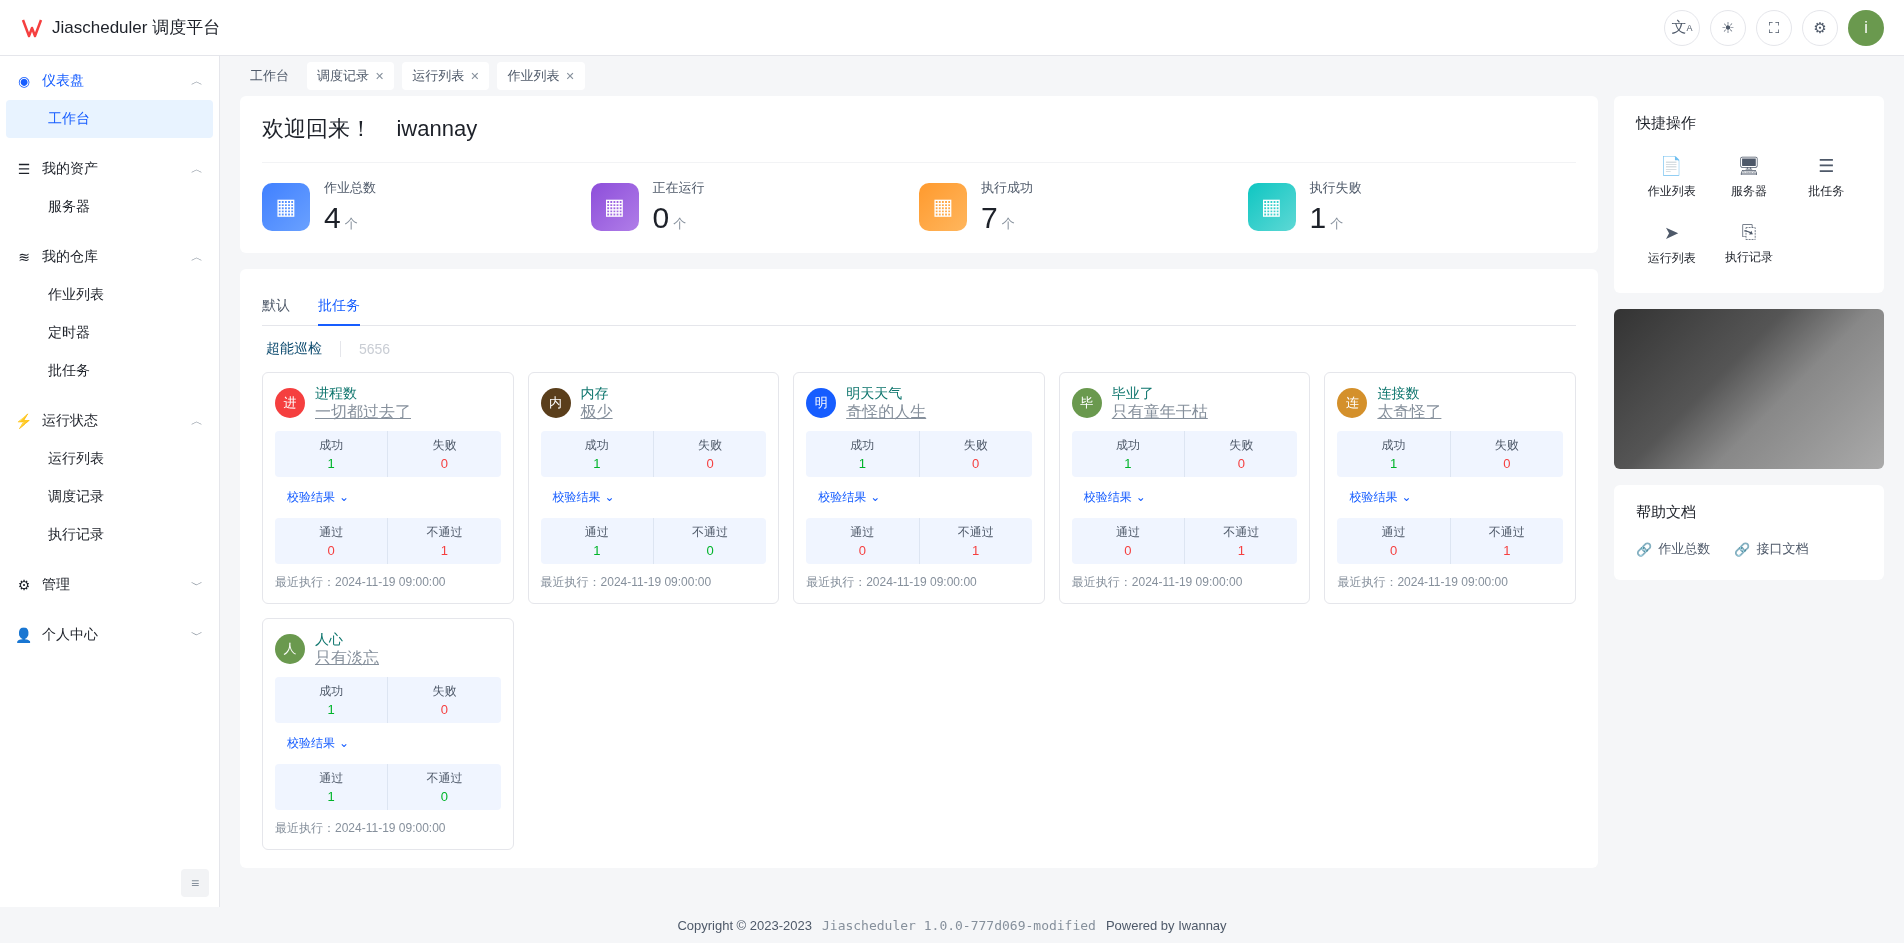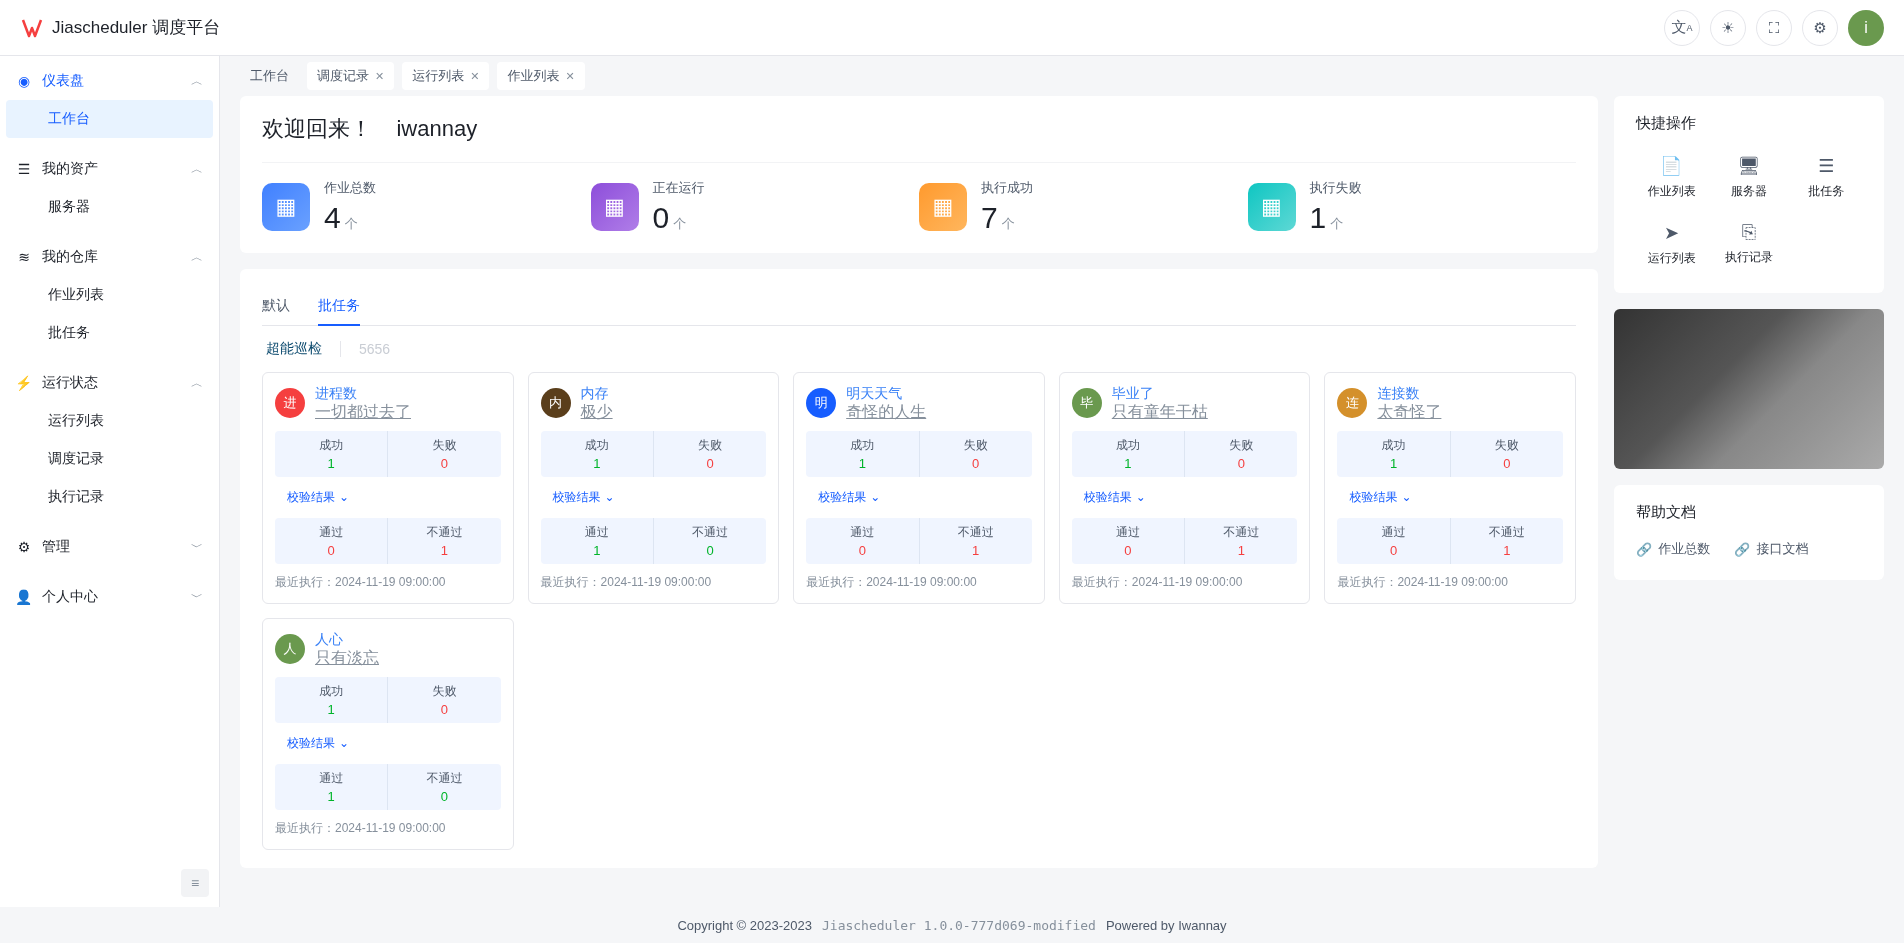--- a/index.html
+++ b/index.html
@@ -46,21 +46,21 @@
 .inner-tab{padding:10px 0;cursor:pointer;color:#4e5969;font-size:14px;position:relative;}
 .inner-tab.active{color:#165dff;}
 .inner-tab.active::after{content:"";position:absolute;bottom:-1px;left:0;right:0;height:2px;background:#165dff;}
 .section-title{display:flex;align-items:center;gap:18px;margin-bottom:14px;padding-left:4px;}
 .section-name{font-size:14px;color:#0c4a6e;}
 .section-sub{color:#c9cdd4;border-left:1px solid #e5e6eb;padding-left:18px;font-size:14px;}
 .cards-grid{display:grid;grid-template-columns:repeat(5,1fr);gap:14px;}
 .task-card{border:1px solid #e5e6eb;border-radius:6px;padding:12px;display:flex;flex-direction:column;gap:10px;}
 .task-head{display:flex;align-items:center;gap:10px;}
 .task-avatar{width:30px;height:30px;border-radius:50%;color:#fff;display:flex;align-items:center;justify-content:center;font-size:13px;flex-shrink:0;}
-.task-title{font-size:14px;font-weight:500;color:#3b82f6;line-height:1.2;}
+.task-title{font-size:14px;font-weight:500;color:#0f766e;line-height:1.2;}
 .task-sub{font-size:16px;color:#86909c;line-height:1.2;text-decoration:underline;}
 .metric-block{background:#f0f5ff;border-radius:4px;}
 .metric-row{display:flex;}
 .metric-cell{flex:1;text-align:center;padding:6px 0;}
 .metric-cell.br{border-right:1px solid #dde5f2;}
 .metric-label{font-size:12px;color:#4e5969;}
 .metric-val{font-size:13px;margin-top:2px;}
 .green{color:#00b42a;}
 .red{color:#f53f3f;}
 .check-label{color:#165dff;font-size:12px;text-align:left;padding:2px 0 2px 12px;display:flex;align-items:center;gap:4px;}
@@ -121,20 +121,21 @@
     </div>
     <div class="nav-group">
       <div class="nav-header">
         <div class="nav-header-left">
             <span class="nav-icon">≋</span>
             <span>我的仓库</span>
           </div>
         <span class="chev">︿</span>
       </div>
       <div class="nav-item">作业列表</div>
+      <div class="nav-item">定时器</div>
       <div class="nav-item">批任务</div>
     </div>
     <div class="nav-group">
       <div class="nav-header">
         <div class="nav-header-left">
             <span class="nav-icon">⚡</span>
             <span>运行状态</span>
           </div>
         <span class="chev">︿</span>
       </div>

